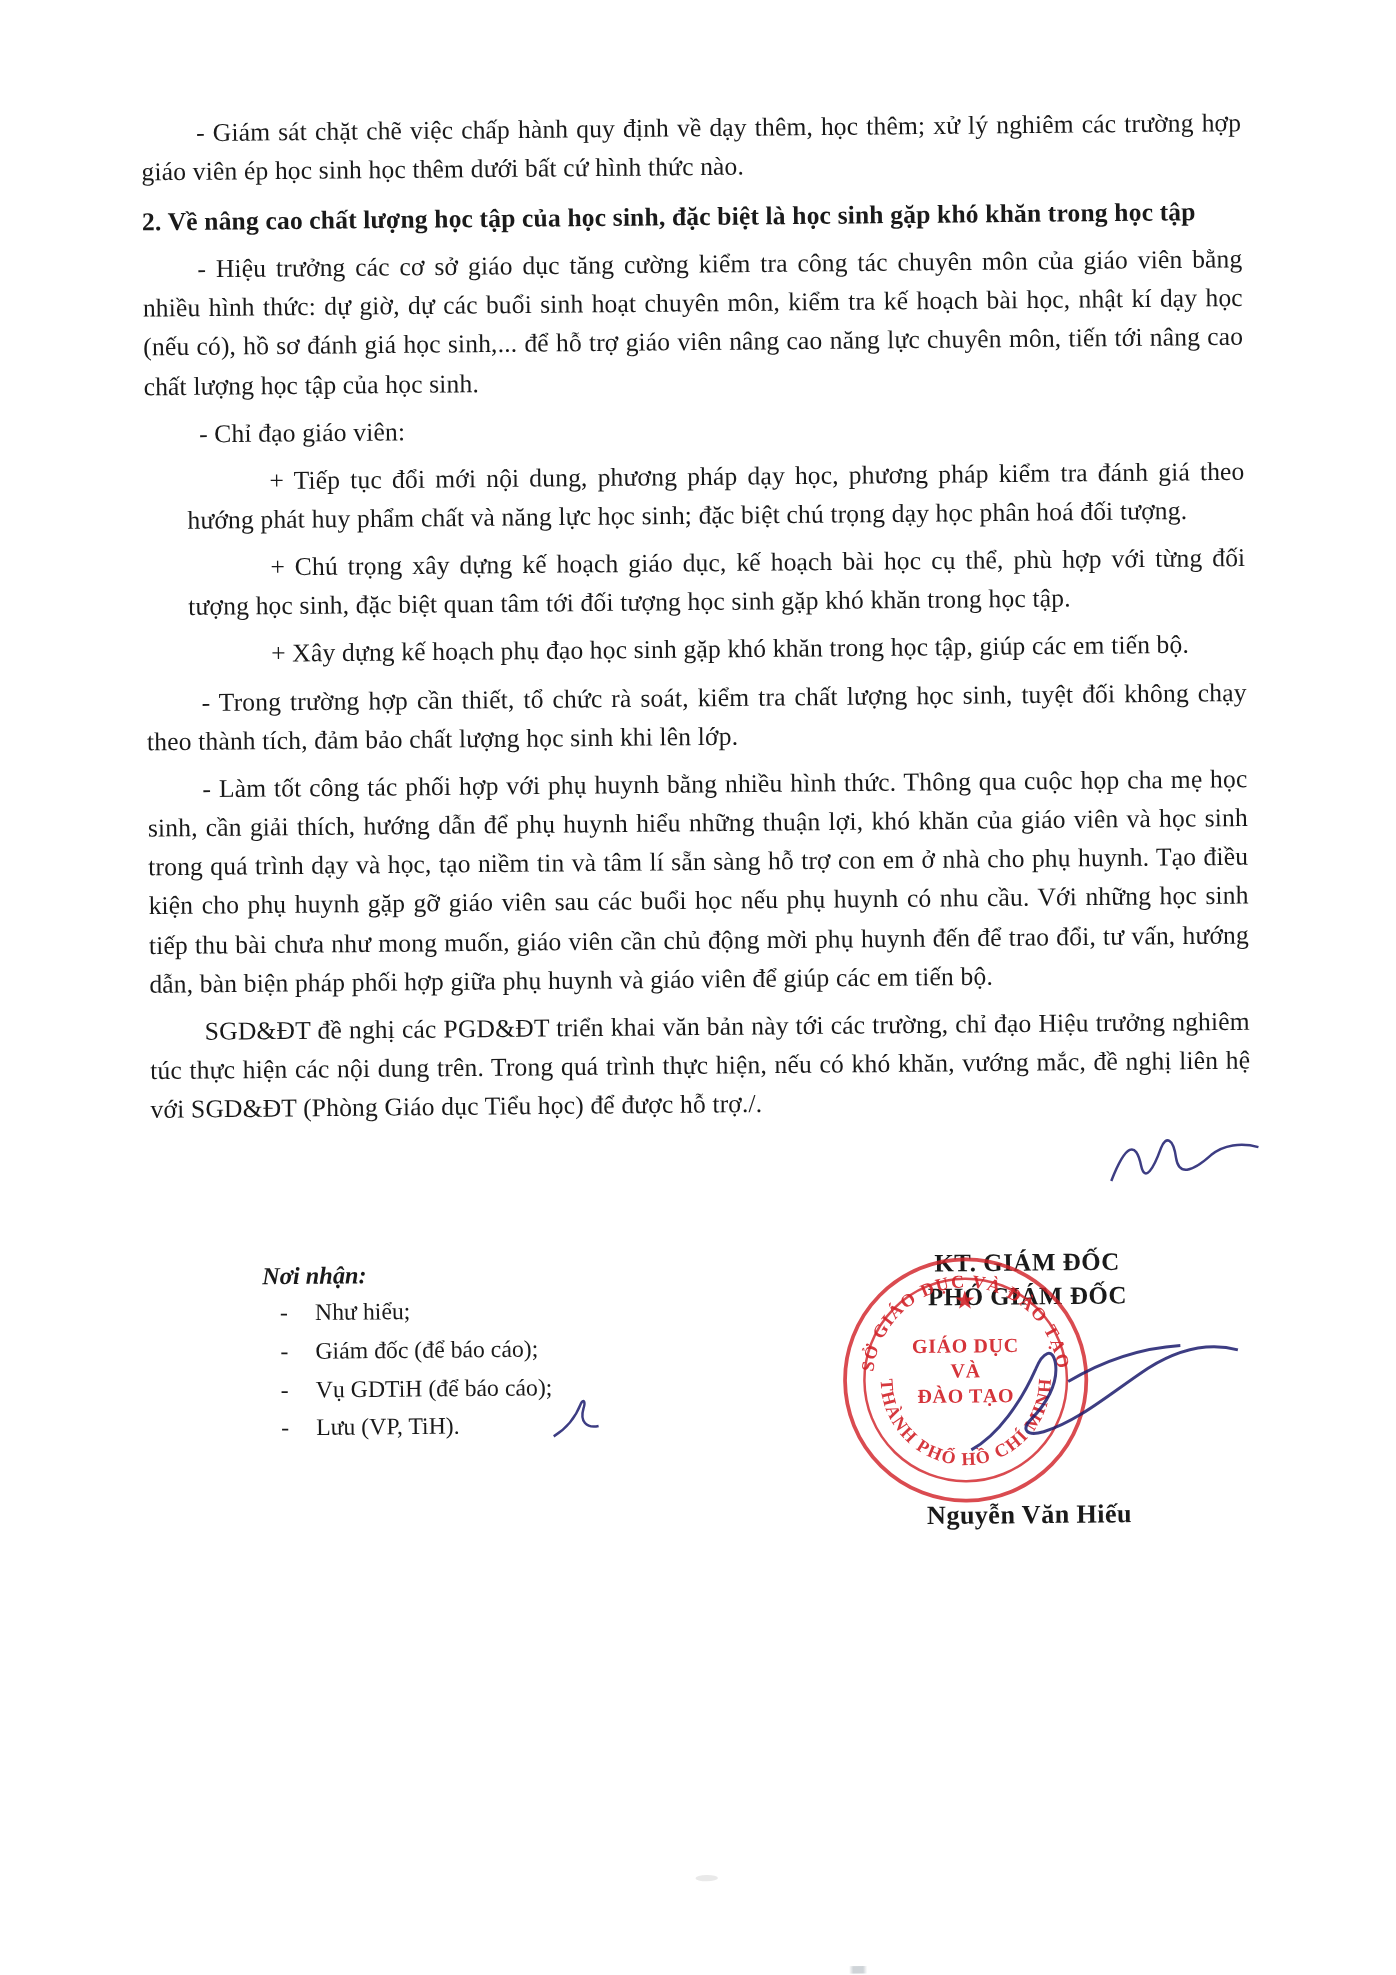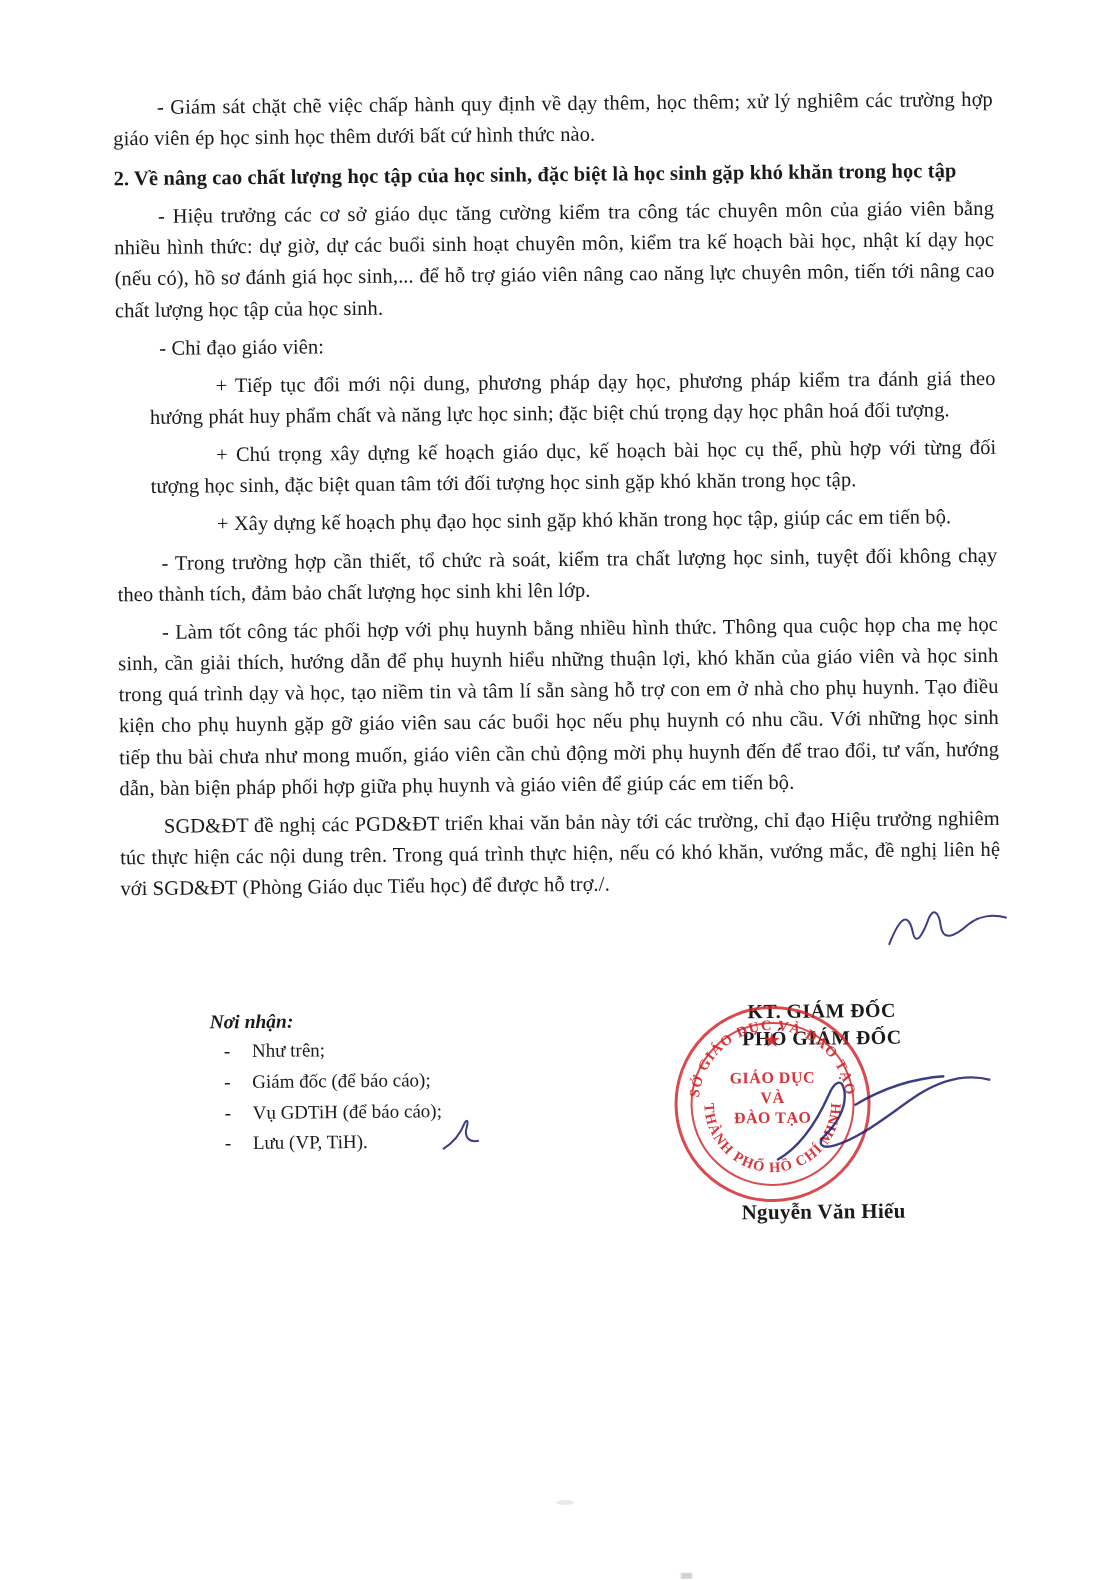--- a/index.html
+++ b/index.html
@@ -210,21 +210,21 @@
 
   <svg class="scrawl" style="left:880px; top:908px;" width="130" height="48" viewBox="0 0 130 48">
     <path d="M6 40 C 18 10, 26 8, 30 28 C 33 42, 40 30, 46 14 C 50 4, 56 6, 58 22 C 60 36, 70 34, 86 20 C 96 12, 110 10, 124 14"></path>
   </svg>
 
   <div class="sign-area">
 
     <div class="recipients">
       <div class="title">Nơi nhận:</div>
       <ul>
-        <li><span class="dash">-</span><span>Như trên;</span></li>
+        <li><span class="dash">-</span><span>Như hiểu;</span></li>
         <li><span class="dash">-</span><span>Giám đốc (để báo cáo);</span></li>
         <li><span class="dash">-</span><span>Vụ GDTiH (để báo cáo);</span></li>
         <li><span class="dash">-</span><span>Lưu (VP, TiH).</span></li>
       </ul>
       <svg class="scrawl" style="left:228px; top:110px;" width="44" height="34" viewBox="0 0 44 34">
         <path d="M4 30 C 14 24, 22 14, 26 4 C 28 0, 30 2, 28 8 C 25 18, 30 24, 40 22"></path>
       </svg>
     </div>
 
     <div class="signer">

